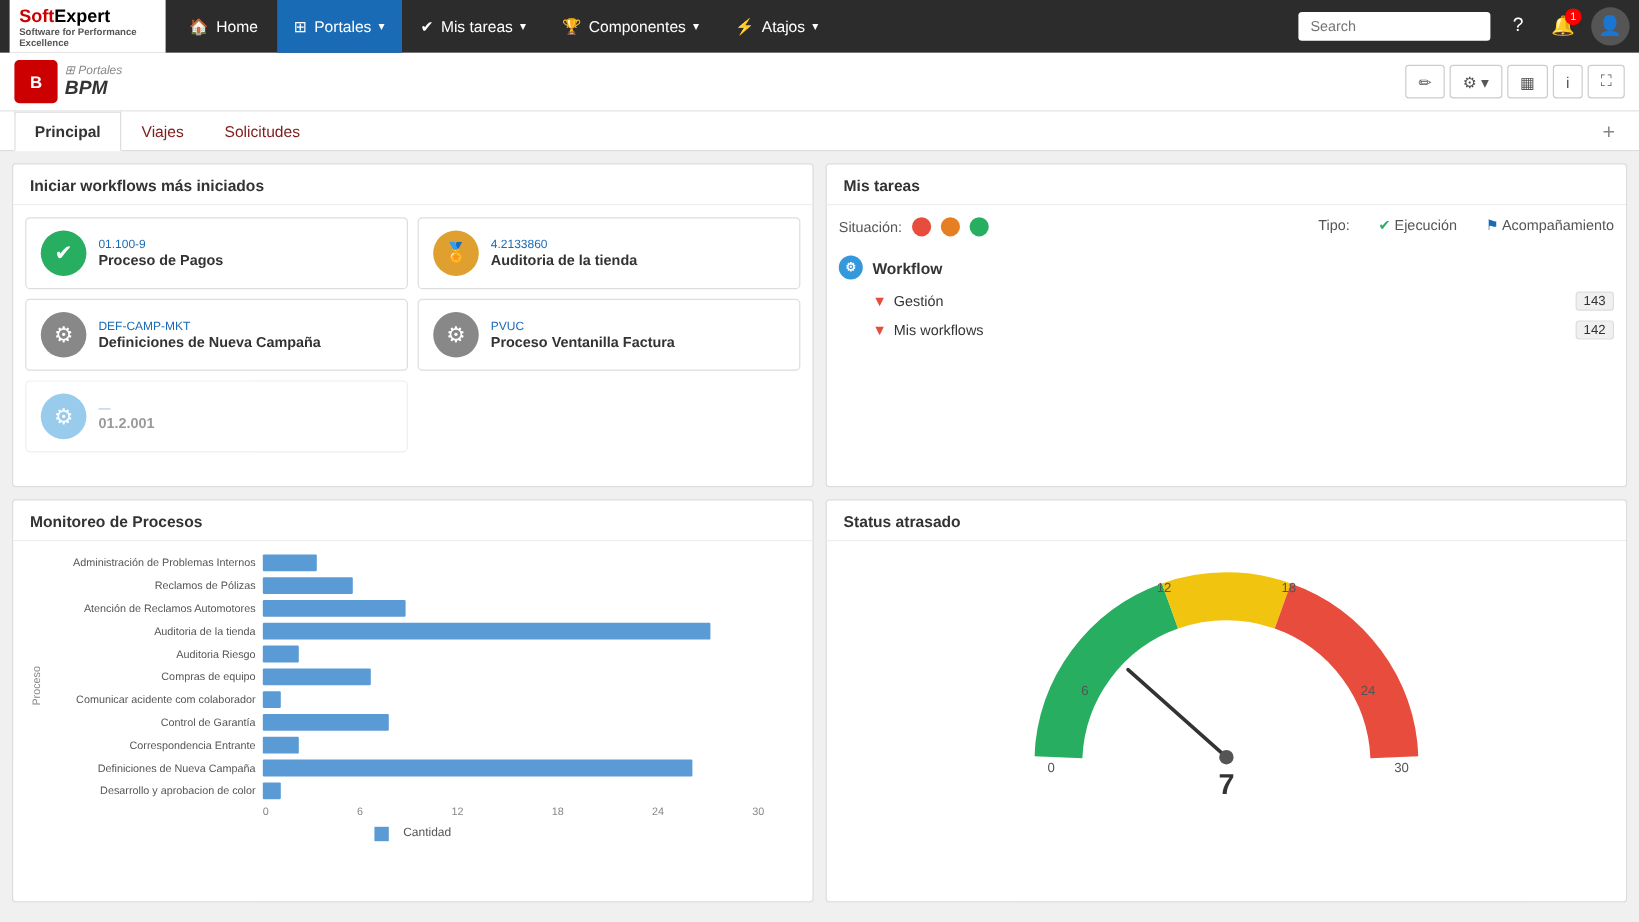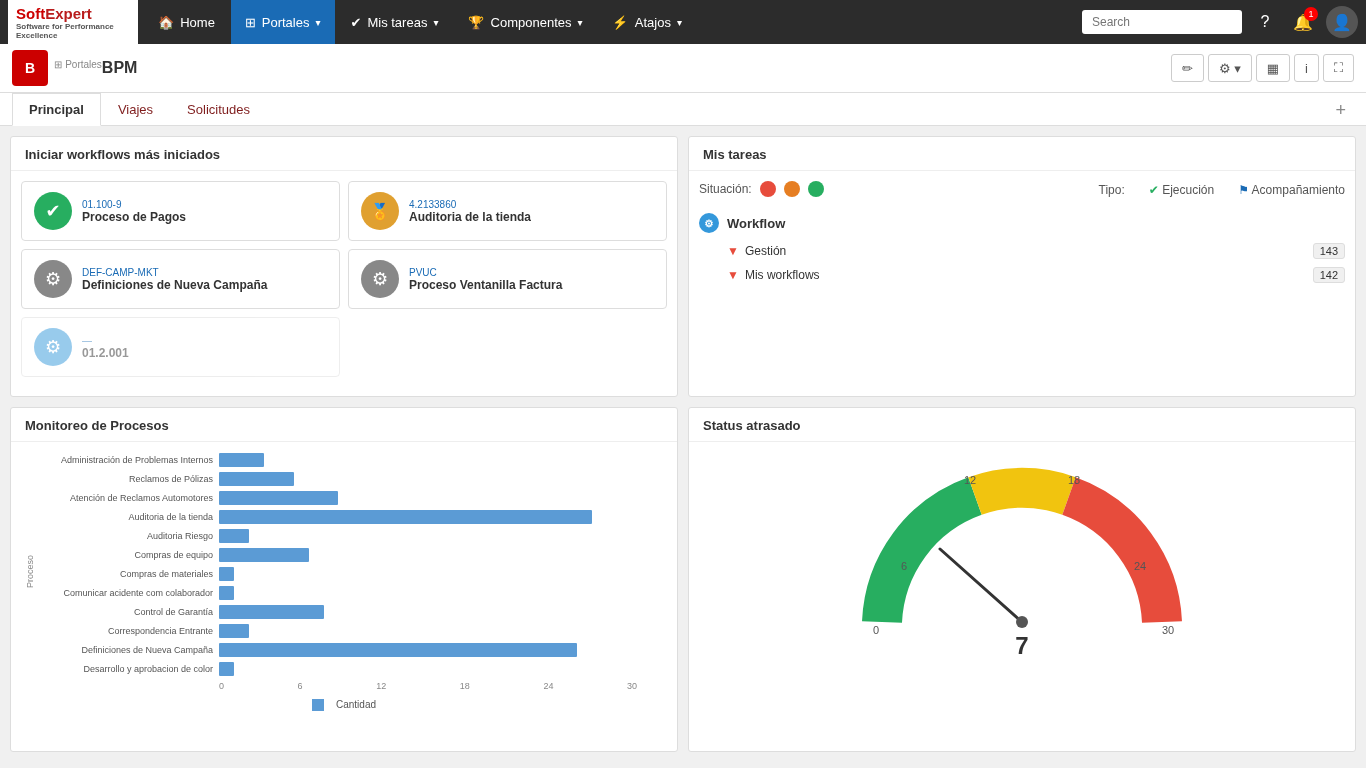--- a/index.html
+++ b/index.html
@@ -101,21 +101,21 @@
       justify-content: space-between;
     }
     .breadcrumb-left { display: flex; align-items: center; gap: 6px; }
     .bpm-icon {
       width: 36px; height: 36px;
       background: #cc0000;
       border-radius: 4px;
       display: flex; align-items: center; justify-content: center;
       color: white; font-weight: bold; font-size: 14px;
     }
-    .breadcrumb-text { display: flex; flex-direction: row; }
+    .breadcrumb-text { display: flex; flex-direction: column; font-style: italic; }
     .bc-portales { font-size: 10px; color: #888; }
     .bc-bpm { font-size: 16px; font-weight: bold; color: #333; }
     .toolbar-right { display: flex; gap: 4px; }
     .tool-btn {
       background: white;
       border: 1px solid #ccc;
       border-radius: 3px;
       padding: 5px 10px;
       cursor: pointer;
       color: #555;
@@ -216,21 +216,21 @@
       border-radius: 50%;
       background: #e0a030;
       display: flex; align-items: center; justify-content: center;
       color: white; font-size: 16px;
     }
 
     
     .tareas-panel { padding: 10px; }
     .situacion-row {
       display: flex;
-      align-items: flex-end;
+      align-items: flex-start;
       justify-content: space-between;
       margin-bottom: 10px;
     }
     .sit-left { display: flex; align-items: center; gap: 8px; font-size: 12px; color: #555; }
     .sit-dot { width: 16px; height: 16px; border-radius: 50%; display: inline-block; }
     .sit-dot.red { background: #e74c3c; }
     .sit-dot.orange { background: #e67e22; }
     .sit-dot.green { background: #27ae60; }
     .tipo-right { display: flex; align-items: center; gap: 24px; font-size: 12px; color: #555; }
     .tipo-check { color: #27ae60; }
@@ -357,21 +357,21 @@
     ::-webkit-scrollbar { width: 6px; height: 6px; }
     ::-webkit-scrollbar-track { background: #f0f0f0; }
     ::-webkit-scrollbar-thumb { background: #bbb; border-radius: 3px; }
   </style>
 </head>
 <body>
 
 <div class="top-nav">
   <div class="logo-area">
     <div>
-      <div class="logo-text">Soft<span style="color:#b91c1c">Expert</span></div>
+      <div class="logo-text">Soft<span style="color:#000000">Expert</span></div>
       <div class="logo-sub">Software for Performance Excellence</div>
     </div>
   </div>
 
   <button class="nav-btn">
     <span>🏠</span>
     <span>Home</span>
   </button>
   <button class="nav-btn active">
     <span>⊞</span>
@@ -592,26 +592,20 @@
                   <div class="bar-fill" style="width: 6.66667%;"></div>
                 </div>
               </div>
               <div class="bar-row">
                 <div class="bar-label">Compras de equipo</div>
                 <div class="bar-track">
                   <div class="bar-fill" style="width: 20%;"></div>
                 </div>
               </div>
               <div class="bar-row">
-                <div class="bar-label">Compras de materiales</div>
-                <div class="bar-track">
-                  <div class="bar-fill" style="width: 3.33333%;"></div>
-                </div>
-              </div>
-              <div class="bar-row">
                 <div class="bar-label">Comunicar acidente com colaborador</div>
                 <div class="bar-track">
                   <div class="bar-fill" style="width: 3.33333%;"></div>
                 </div>
               </div>
               <div class="bar-row">
                 <div class="bar-label">Control de Garantía</div>
                 <div class="bar-track">
                   <div class="bar-fill" style="width: 23.3333%;"></div>
                 </div>

